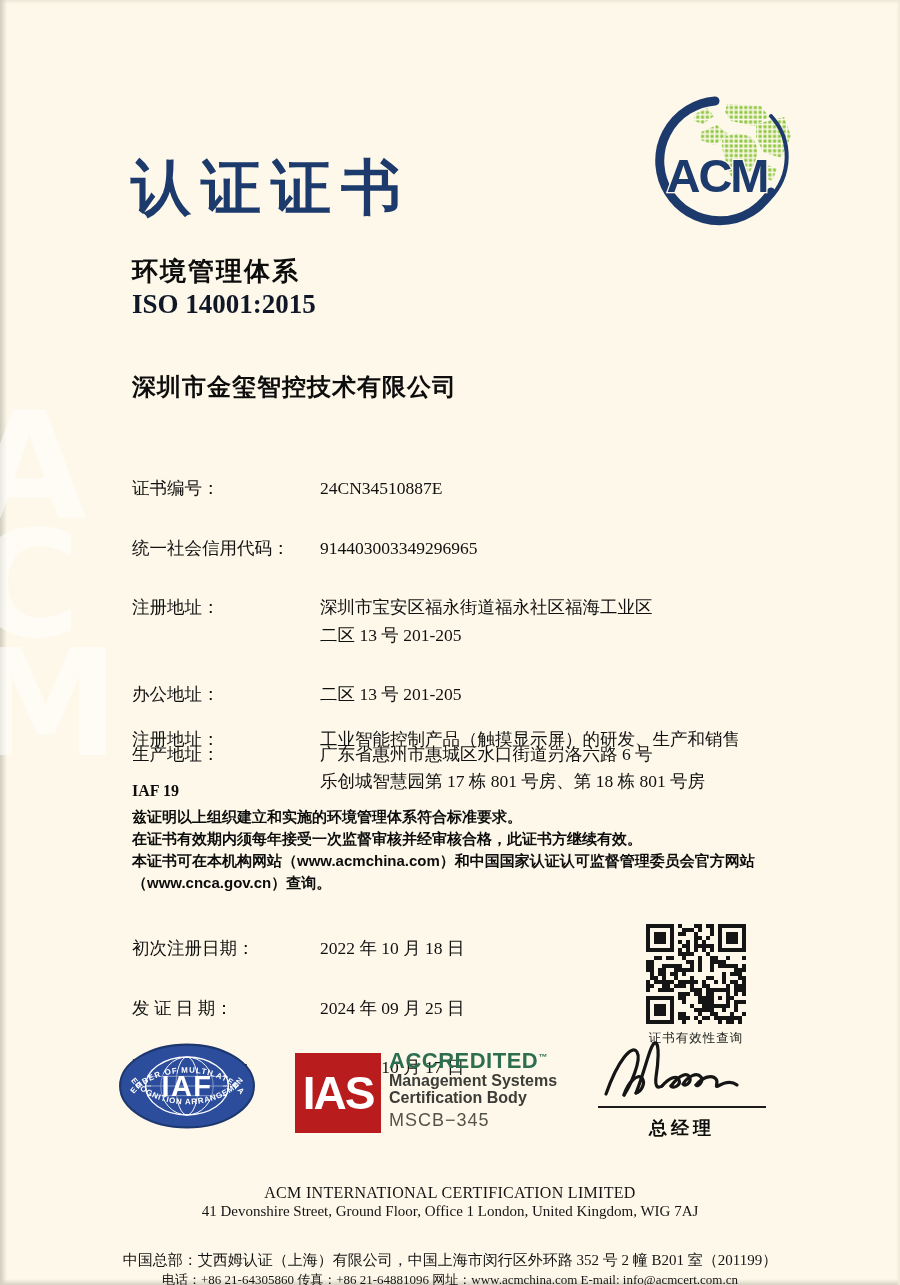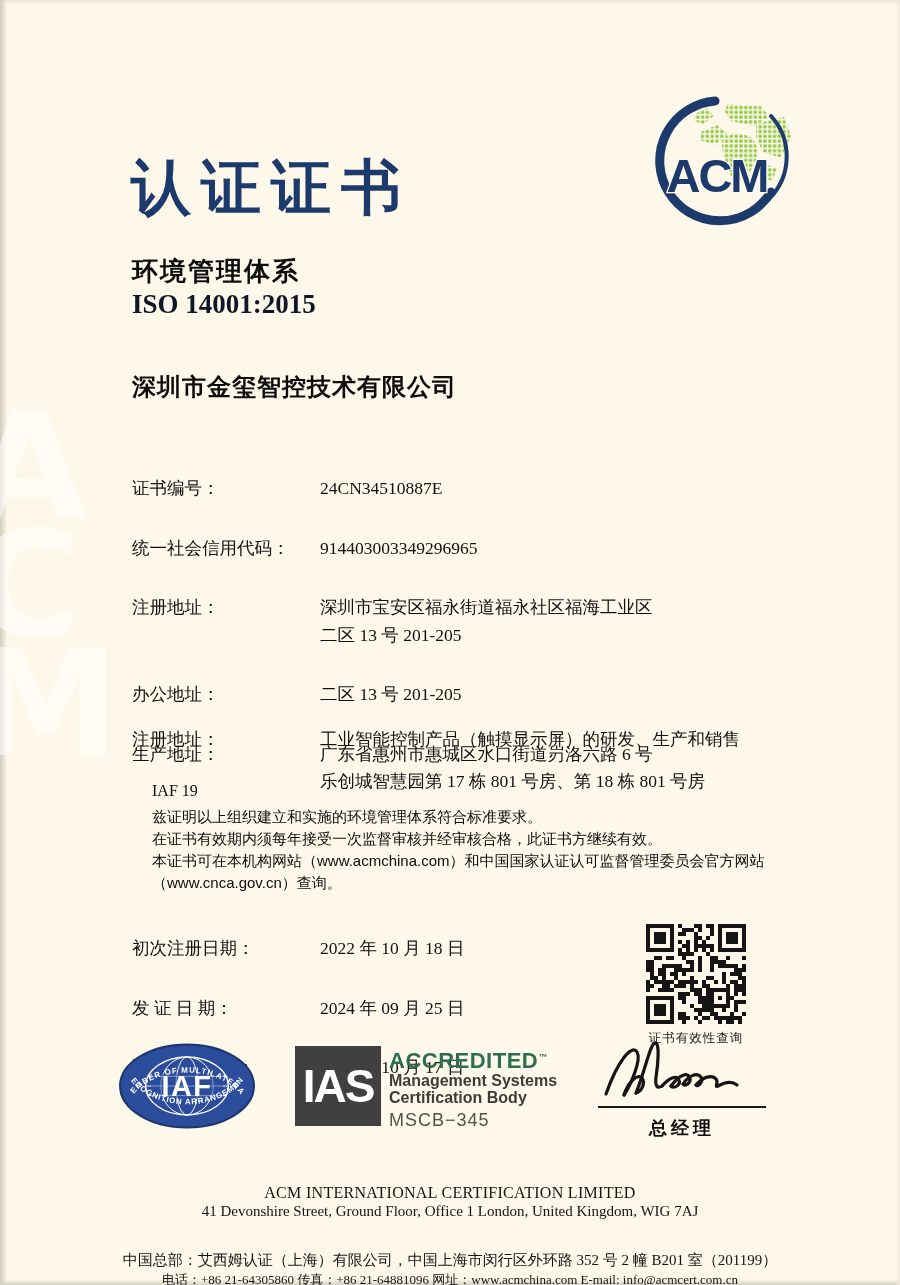--- a/index.html
+++ b/index.html
@@ -57,33 +57,33 @@
 
   .kv{position:absolute;left:132px;width:680px;font-size:17.5px;line-height:27.5px;}
   .kv-row{display:flex;margin-top:32px;}
   .kv-label{width:188px;flex:0 0 188px;}
   .kv-val{flex:1;}
   .details{top:443px;}
   .scope{top:694px;}
   .dates{top:903px;width:500px;}
 
   .iaf-note{position:absolute;left:132px;top:780px;width:660px;
-    font-family:"Liberation Sans", sans-serif;font-weight:normal;
-    font-size:15px;line-height:22px;color:#0d0d0d;margin-left:20px;}
+    font-family:"Liberation Sans", sans-serif;font-weight:bold;
+    font-size:15px;line-height:22px;color:#0d0d0d;}
   .iaf-note .code{font-family:"Liberation Serif", serif;font-size:16px;margin-bottom:4px;}
 
   .qr-block{position:absolute;left:636px;top:924px;width:120px;text-align:center;}
   .qr-svg{width:100px;height:100px;display:block;margin:0 auto;}
   .qr-caption{margin-top:6px;font-size:12.5px;letter-spacing:1px;color:#222;}
 
   .iaf-logo{position:absolute;left:118px;top:1043px;width:138px;height:86px;}
   .ias-logo{position:absolute;left:295px;top:1046px;display:flex;align-items:flex-start;}
-  .ias-square{width:86px;height:80px;background:#404040;color:#fff;
+  .ias-square{width:86px;height:80px;background:#b91c1c;color:#fff;
     display:flex;align-items:center;justify-content:center;
-    font-family:"Liberation Sans", sans-serif;font-weight:bold;font-size:46px;letter-spacing:-2px;}
+    font-family:"Liberation Sans", sans-serif;font-weight:bold;font-size:46px;letter-spacing:-2px;margin-top:7px;}
   .ias-text{margin-left:8px;font-family:"Liberation Sans", sans-serif;}
   .ias-accredited{font-weight:bold;font-size:22px;letter-spacing:.5px;color:#2c6e4f;line-height:22px;}
   .ias-accredited sup{font-size:9px;vertical-align:super;}
   .ias-line{font-size:16px;font-weight:bold;color:#3c3c38;line-height:17px;}
   .ias-mscb{font-size:18px;color:#55524a;letter-spacing:1px;margin-top:4px;}
 
   .signature{position:absolute;left:592px;top:1032px;width:180px;text-align:center;}
   .sig-svg{width:180px;height:74px;display:block;}
   .sig-line{border-top:2px solid #1a1a1a;width:168px;margin:0 auto;}
   .sig-title{margin-top:8px;font-family:"Liberation Sans", sans-serif;

